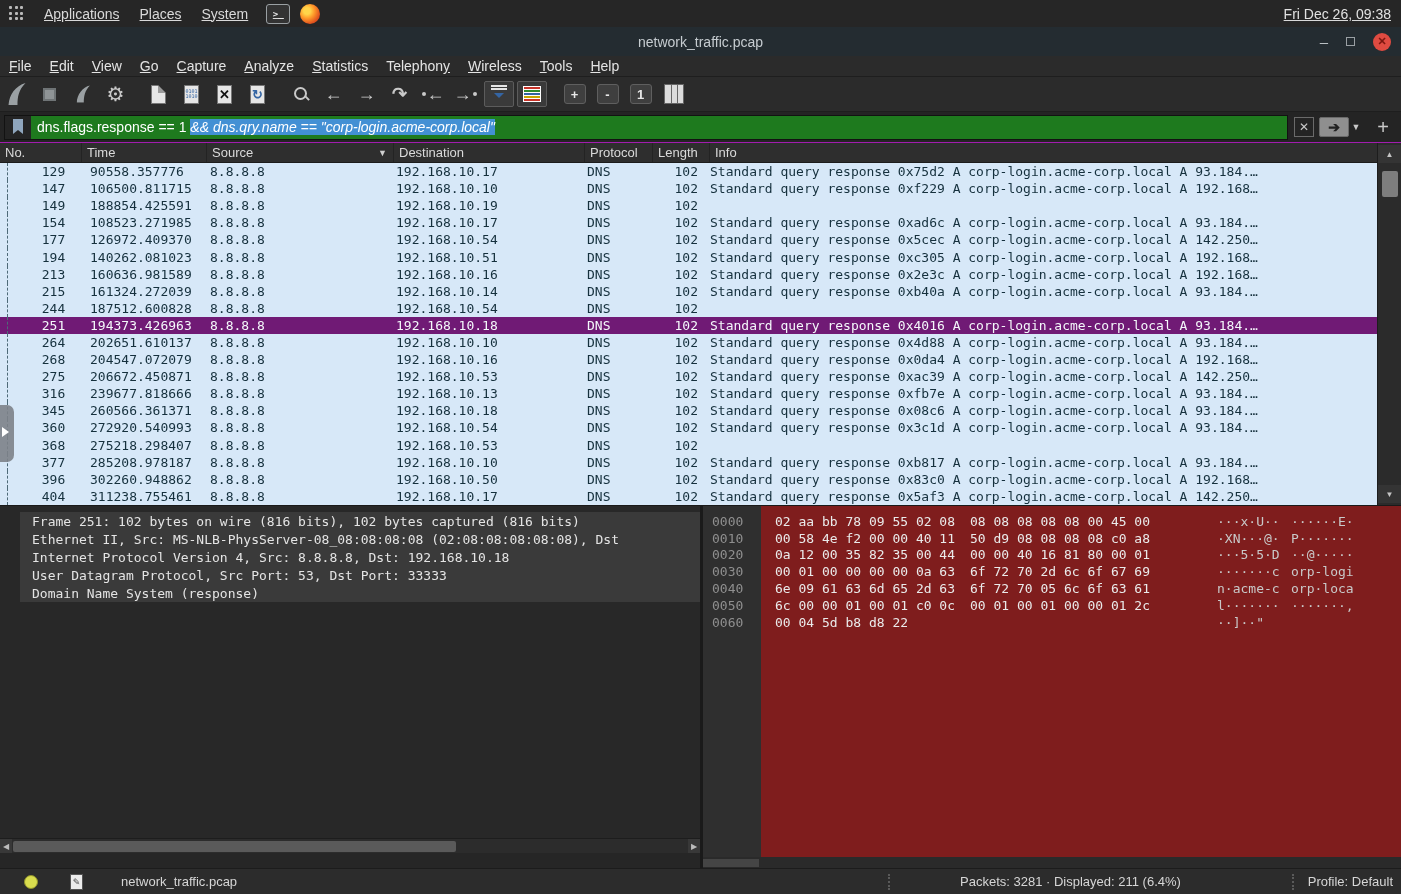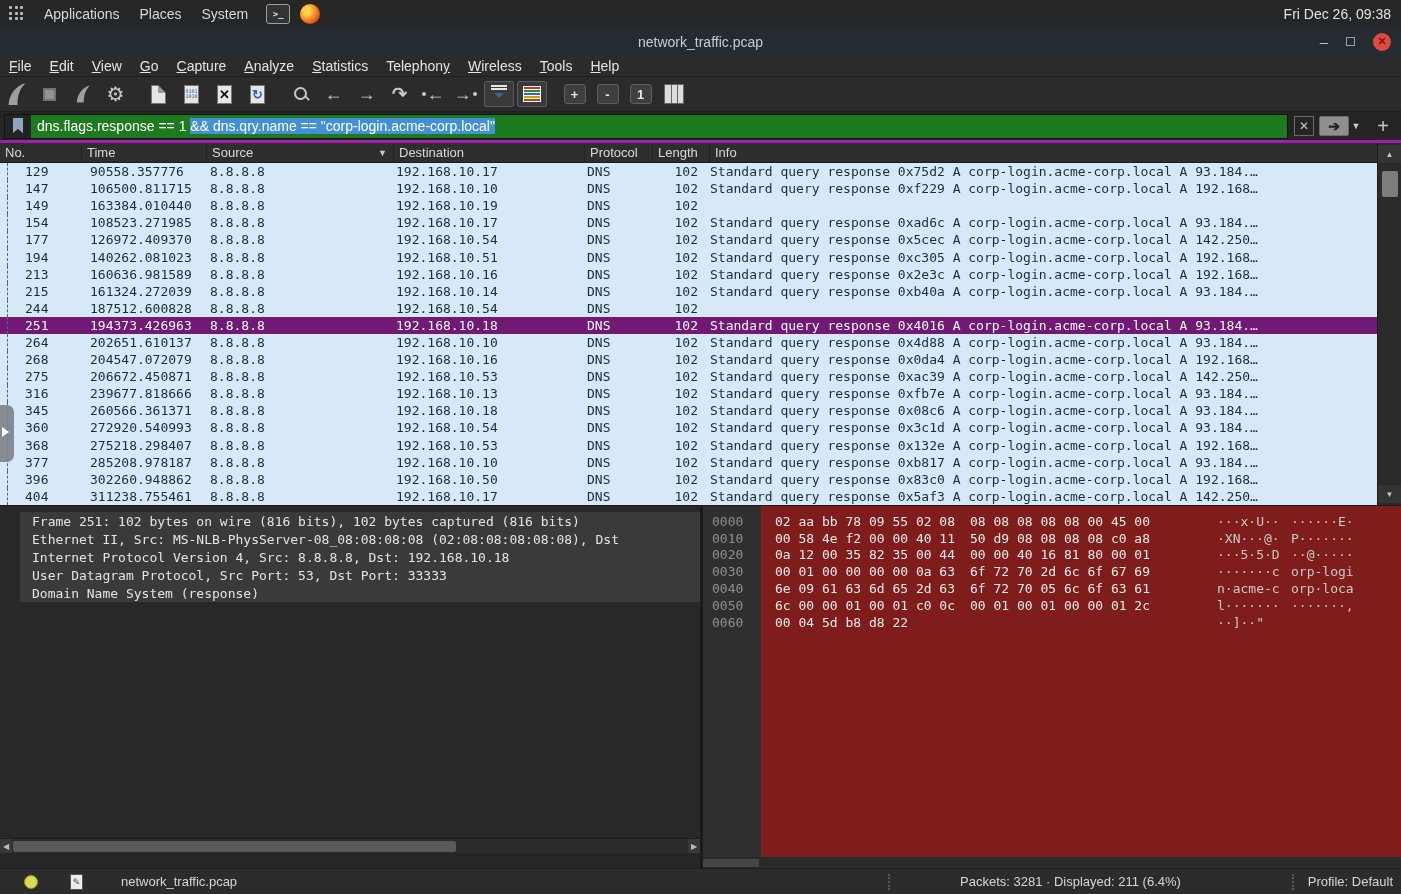--- a/index.html
+++ b/index.html
@@ -2,21 +2,21 @@
 <html><head>
 <meta charset="utf-8">
 <style>
   * { margin:0; padding:0; box-sizing:border-box; }
   html,body { background:#1b1b1b; }
   .screen { position:relative; width:1401px; height:894px; background:#262626; overflow:hidden;
             font-family:"Liberation Sans", sans-serif; }
 
   
   .top-panel { position:absolute; left:0; top:0; width:100%; height:27px; background:#262626;
-               display:flex; align-items:center; color:#d9d9d9; font-size:14px; }
+               display:flex; align-items:center; color:#d9d9d9; font-size:14px;text-decoration:underline; }
   .grid-icon { width:15px; height:15px; margin:0 10px 0 9px; display:grid; grid-template-columns:repeat(3,1fr); gap:2px; }
   .grid-icon i { width:3px; height:3px; background:#b9b9b9; border-radius:1px; }
   .panel-menu { padding:0 10px; height:100%; display:flex; align-items:center; }
   .term-icon { width:24px; height:20px; margin-left:8px; background:#333; border:1px solid #9aa0a3;
                border-radius:3px; color:#e8e8e8; font:bold 9px "DejaVu Sans Mono",monospace;
                display:flex; align-items:center; justify-content:center; }
   .ff-icon { width:20px; height:20px; margin-left:10px; border-radius:50%;
              background:radial-gradient(circle at 35% 35%, #ffd54a 0 18%, #ff9a2a 40%, #e0521e 70%, #b23a12 100%); }
   .clock { margin-left:auto; margin-right:10px; font-size:14px; color:#e2e2e2; }
 
@@ -63,47 +63,47 @@
   .stripes { width:18px; height:16px; background:#fff; display:flex; flex-direction:column; justify-content:space-between; padding:1px; }
   .stripes i { height:2px; display:block; }
   .zbtn { width:22px; height:20px; border:1px solid #5f5f5f; border-radius:3px; background:#3f3f3f;
           color:#e8e8e8; font:bold 13px "Liberation Sans",sans-serif; display:flex; align-items:center; justify-content:center; }
   .cols-icon { width:20px; height:20px; background:#dcdcdc; border:1px solid #666; position:relative; }
   .cols-icon::before { content:""; position:absolute; left:6px; top:0; bottom:0; width:1px; background:#666; }
   .cols-icon::after { content:""; position:absolute; left:12px; top:0; bottom:0; width:1px; background:#666; }
 
   
   .filterbar { position:absolute; left:0; top:112px; width:100%; height:31px; background:#242424;
-               display:flex; align-items:center; border-bottom:3px solid #a21caf; }
+               display:flex; align-items:center; border-bottom:1px solid #a21caf; }
   .filter-input { flex:1; height:25px; margin-left:4px; border:1px solid #121212; background:#1e7a1e;
                   display:flex; align-items:center; font:14px "Liberation Sans",sans-serif; color:#fff; overflow:hidden; }
   .bookmark-box { width:26px; height:100%; background:#242424; display:flex; align-items:center; justify-content:center; }
   .filter-text { padding-left:6px; white-space:pre; }
-  .filter-sel { background:#4390d4; white-space:pre; }
+  .filter-sel { background:#4390d4; white-space:pre;font-style:italic; }
   .fb-btn { color:#c9c9c9; display:flex; align-items:center; justify-content:center; }
   .fb-x { width:20px; height:20px; border:1px solid #6a6a6a; margin-left:6px; font-size:12px; }
   .fb-apply { width:30px; height:20px; border:1px solid #6a6a6a; background:#8f8f8f; color:#222;
               margin-left:5px; font-weight:bold; font-size:14px; border-radius:2px; }
   .fb-caret { width:14px; font-size:9px; }
   .fb-plus { width:24px; font-size:20px; margin:0 6px 0 8px; }
 
   
   .plist-header { position:absolute; left:0; top:143px; width:1377px; height:20px; background:#2e2e2e;
                   display:flex; color:#dadada; font-size:13px; align-items:center; border-bottom:1px solid #1c1c1c; }
   .plist-header .hc { height:100%; display:flex; align-items:center; padding-left:5px; border-right:1px solid #232323; }
   .hc.no { width:82px; } .hc.time { width:125px; } .hc.src { width:187px; }
   .hc.dst { width:191px; } .hc.proto { width:68px; } .hc.len { width:57px; } .hc.info { flex:1; border-right:none; }
   .sort-arrow { margin-left:auto; margin-right:6px; font-size:9px; color:#cfcfcf; }
 
   .plist { position:absolute; left:0; top:163px; width:1377px; height:342px; background:#d7e8f8; overflow:hidden; }
   .prow { display:flex; height:17.1px; align-items:center; font:13px "DejaVu Sans Mono",monospace;
           color:#15303d; white-space:pre; }
   .prow .c { overflow:hidden; }
   .c.gut { width:18px; align-self:stretch; border-left:1px dashed #4e6a78; margin-left:7px; position:relative; }
-  .c.no { width:57px; text-align:left; }
+  .c.no { width:57px; text-align:center; }
   .c.time { width:125px; padding-left:8px; }
   .c.src { width:187px; padding-left:3px; }
   .c.dst { width:191px; padding-left:2px; }
   .c.proto { width:68px; padding-left:2px; }
   .c.len { width:57px; text-align:right; padding-right:12px; }
   .c.info { flex:1; }
   .prow.selected { background:#701a75; color:#f4f8fb; }
 
   .vscroll { position:absolute; right:0; top:143px; width:24px; height:362px; background:#2b2b2b; border-left:1px solid #1d1d1d; }
   .vscroll .up, .vscroll .dn { position:absolute; left:0; width:100%; height:18px; display:flex;
@@ -340,21 +340,21 @@
         <span class="c src">8.8.8.8</span>
         <span class="c dst">192.168.10.10</span>
         <span class="c proto">DNS</span>
         <span class="c len">102</span>
         <span class="c info">Standard query response 0xf229 A corp-login.acme-corp.local A 192.168…</span>
       </div>
 
       <div class="prow">
         <span class="c gut"></span>
         <span class="c no">149</span>
-        <span class="c time">163384.010440</span>
+        <span class="c time">188854.425591</span>
         <span class="c src">8.8.8.8</span>
         <span class="c dst">192.168.10.19</span>
         <span class="c proto">DNS</span>
         <span class="c len">102</span>
       </div>
 
       <div class="prow">
         <span class="c gut"></span>
         <span class="c no">154</span>
         <span class="c time">108523.271985</span>
@@ -497,21 +497,20 @@
       </div>
 
       <div class="prow">
         <span class="c gut"></span>
         <span class="c no">368</span>
         <span class="c time">275218.298407</span>
         <span class="c src">8.8.8.8</span>
         <span class="c dst">192.168.10.53</span>
         <span class="c proto">DNS</span>
         <span class="c len">102</span>
-        <span class="c info">Standard query response 0x132e A corp-login.acme-corp.local A 192.168…</span>
       </div>
 
       <div class="prow">
         <span class="c gut"></span>
         <span class="c no">377</span>
         <span class="c time">285208.978187</span>
         <span class="c src">8.8.8.8</span>
         <span class="c dst">192.168.10.10</span>
         <span class="c proto">DNS</span>
         <span class="c len">102</span>

